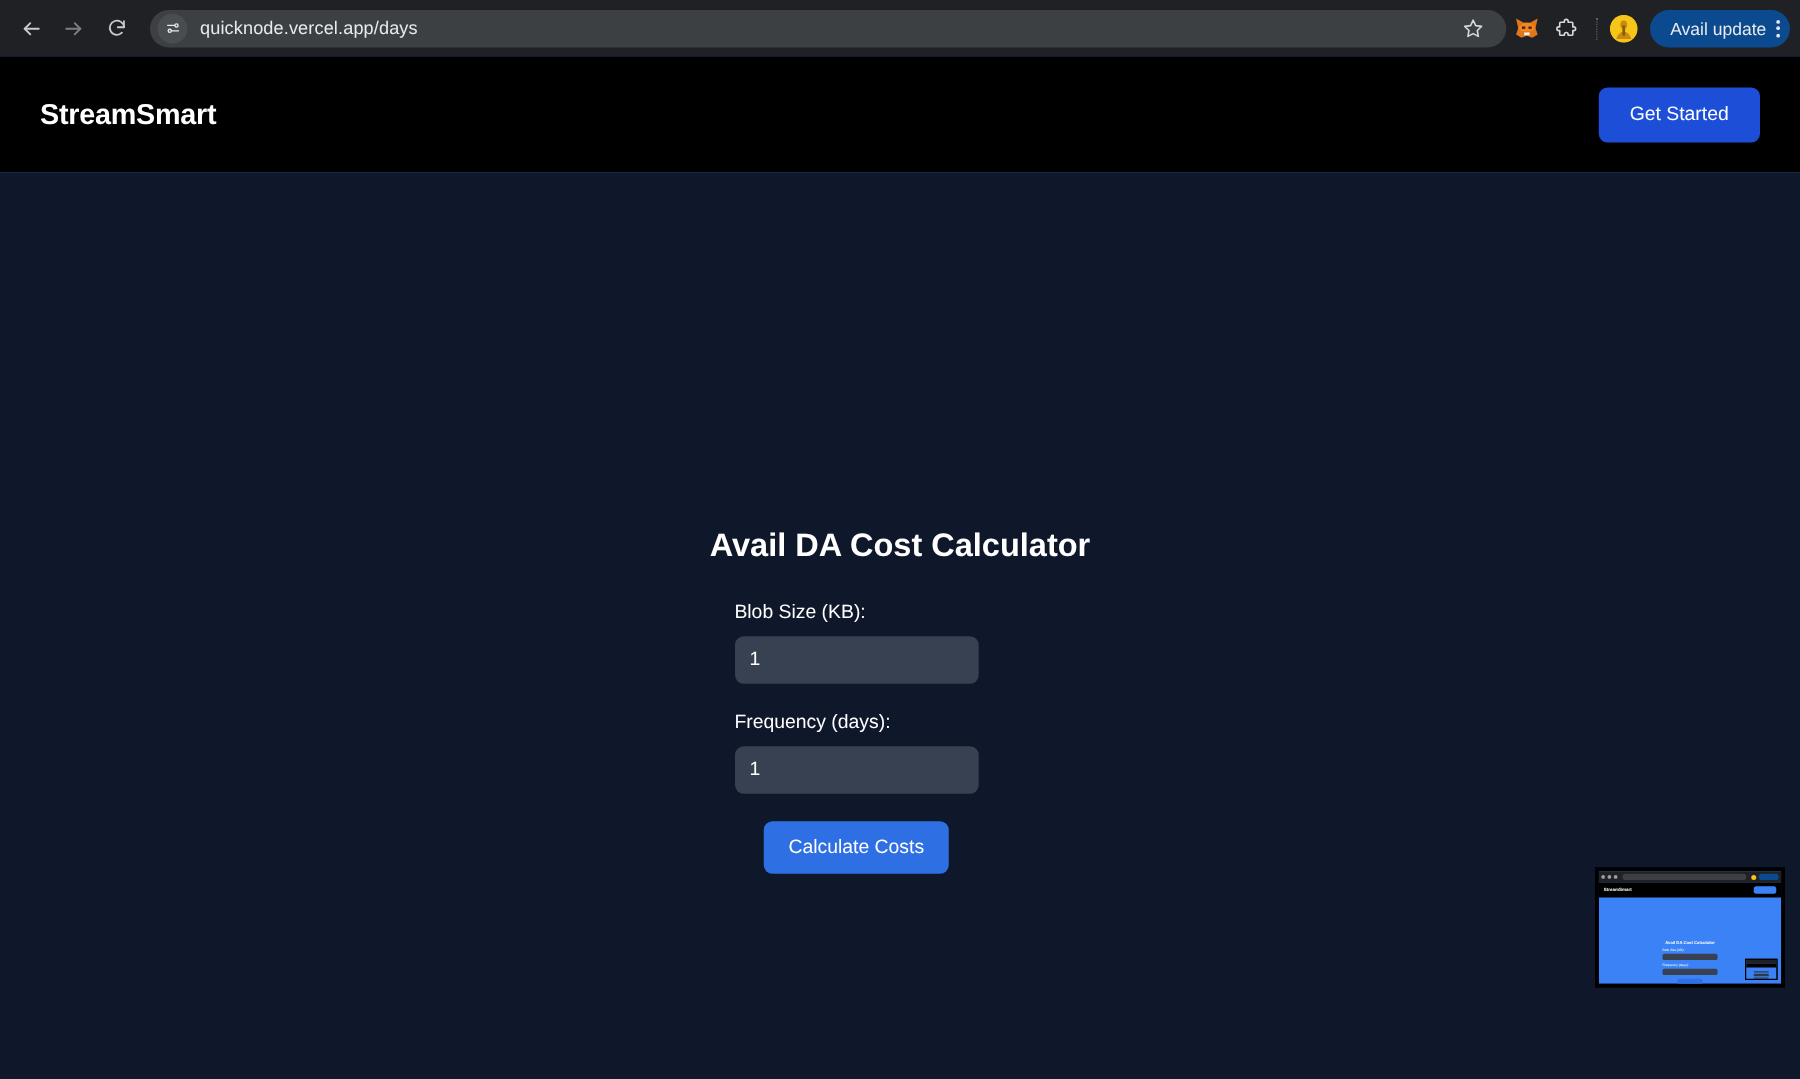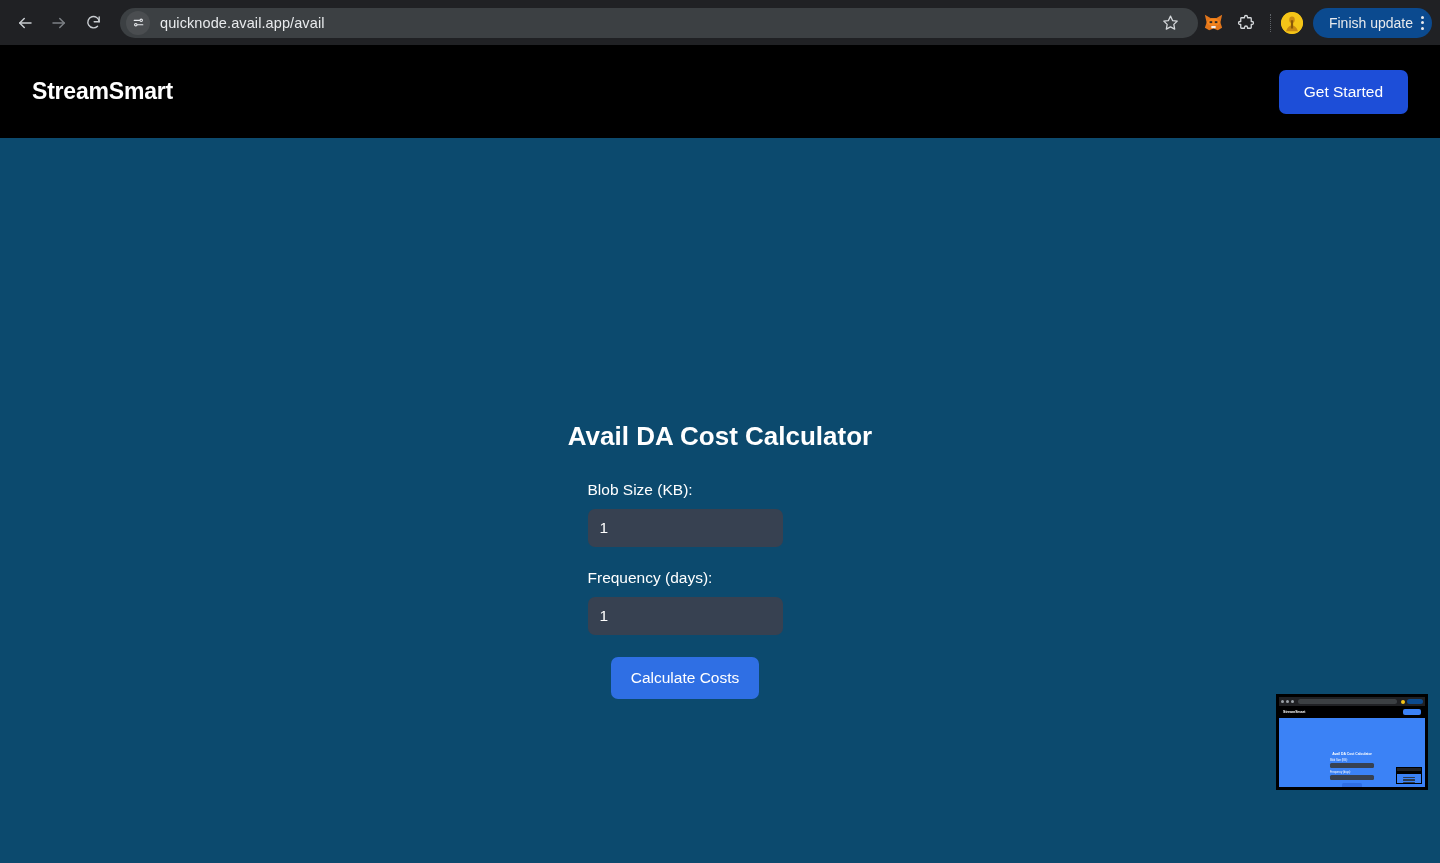--- a/index.html
+++ b/index.html
@@ -72,21 +72,21 @@
   }
   .brand{ color:#fff; font-size:23px; font-weight:bold; letter-spacing:-.2px; }
   .get-started{
     background:#1d4ed8; color:#fff; font-size:15.5px; border:none;
     border-radius:7px; padding:13px 25px; cursor:pointer;
     font-family:"Liberation Sans", sans-serif;
   }
 
   
   .page-body{
-    height:725px; background:#0c4a6e; position:relative;
+    height:725px; background:#0f172a; position:relative;
     display:flex; justify-content:center;
   }
   .calc{
     width:265px; margin-top:283px; text-align:left;
   }
   .calc-title{
     color:#fff; font-size:26px; font-weight:bold; text-align:center;
     margin-bottom:29px; white-space:nowrap; margin-left:-52px; width:369px;
   }
   .field-label{
@@ -164,21 +164,21 @@
 
   <div class="url-pill">
     <span class="tune-circle">
       <svg width="13" height="13" viewBox="0 0 24 24" fill="none" stroke="#e8eaed" stroke-width="2" stroke-linecap="round">
         <line x1="4" y1="8" x2="14" y2="8"></line>
           <circle cx="17" cy="8" r="2.3"></circle>
         <line x1="10" y1="16" x2="20" y2="16"></line>
           <circle cx="7" cy="16" r="2.3"></circle>
       </svg>
     </span>
-    <span class="url-text">quicknode.avail.app/avail</span>
+    <span class="url-text">quicknode.vercel.app/days</span>
   </div>
 
   <div class="star-btn">
     <svg width="17" height="17" viewBox="0 0 24 24" fill="none" stroke="#d6d9dc" stroke-width="1.8" stroke-linejoin="round">
       <polygon points="12 3 14.9 9.2 21.5 10 16.7 14.7 17.9 21.3 12 18.2 6.1 21.3 7.3 14.7 2.5 10 9.1 9.2"></polygon>
     </svg>
   </div>
 
   <div class="chrome-right">
 
@@ -203,21 +203,21 @@
     <div class="avatar">
       <svg width="22" height="22" viewBox="0 0 24 24">
         <circle cx="12" cy="12" r="12" fill="#f5c518"></circle>
         <ellipse cx="12" cy="8.5" rx="3" ry="3.6" fill="#c98a12"></ellipse>
         <path d="M5.5 21c1.2-4.3 3.7-6.4 6.5-6.4s5.3 2.1 6.5 6.4z" fill="#c98a12"></path>
         <rect x="10.8" y="9" width="2.4" height="9" fill="#8a5a08"></rect>
       </svg>
     </div>
 
     <div class="update-btn">
-      <span>Finish update</span>
+      <span>Avail update</span>
       <span class="kebab">
         <i></i>
           <i></i>
           <i></i>
       </span>
     </div>
 
   </div>
 </div>
 

